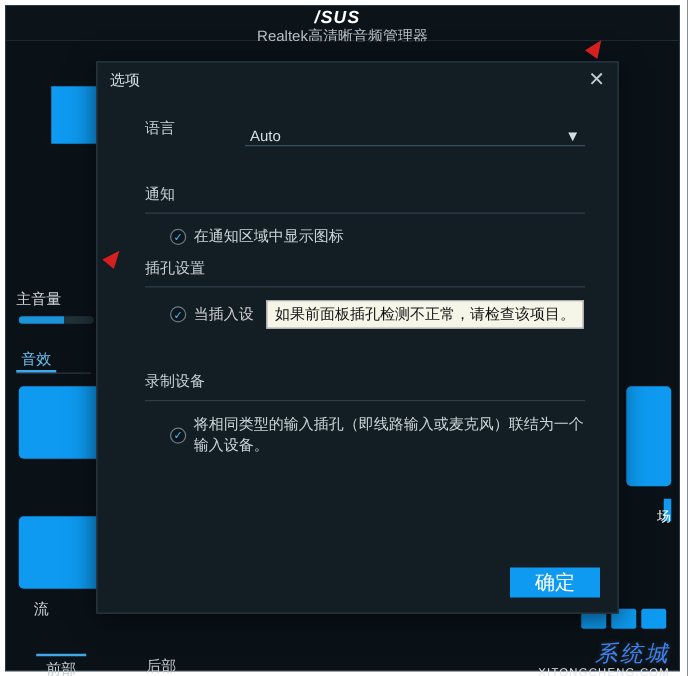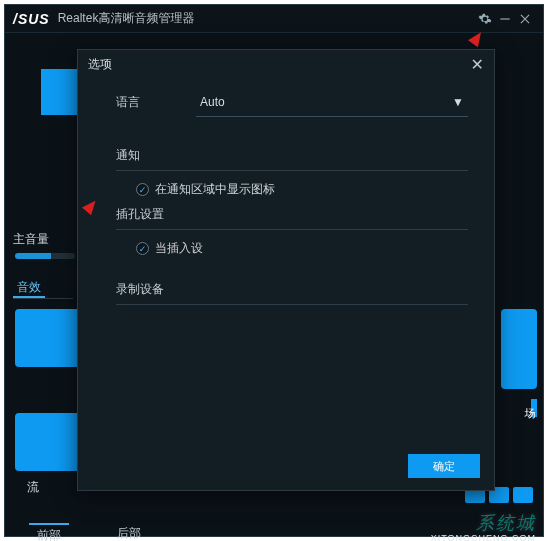--- a/index.html
+++ b/index.html
@@ -19,20 +19,21 @@
     background: #0c1419;
     border: 1px solid #2a3a44;
   }
   .titlebar {
     display: flex;
     align-items: center;
     height: 28px;
     padding: 0 8px;
     background: #0c1419;
     border-bottom: 1px solid #1a2a34;
+    flex-direction: column;
   }
   .logo {
     font-weight: bold;
     font-size: 14px;
     color: #fff;
     letter-spacing: 1px;
     font-style: italic;
     margin-right: 8px;
   }
   .app-title { color: #b8c0c4; font-size: 12px; }
@@ -152,21 +153,21 @@
   }
   .dlg-close { margin-left: auto; cursor: pointer; color:#c0c8cc; font-size:16px; }
   .dlg-body {
     padding: 8px 26px 0 38px;
   }
   .section-label {
     color: #c8d0d4; font-size: 12px;
     margin-top: 8px; margin-bottom: 6px;
   }
   .dropdown {
-    display: flex; align-items: flex-start;
+    display: flex; align-items: flex-end;
     width: 272px; height: 22px;
     margin-left: 80px;
     border-bottom: 1px solid #3a5060;
     color: #d4dce0;
     padding: 0 4px;
     position: relative;
     top: -22px;
   }
   .dropdown .caret { margin-left: auto; }
   .section-underline {
@@ -207,39 +208,39 @@
   }
   .dlg-footer {
     position: absolute;
     right: 14px; bottom: 12px;
   }
   .ok-btn {
     background: #0d9af0;
     color: #fff;
     border: none;
     width: 72px; height: 24px;
-    font-size: 11px;
+    font-size: 16px;
     cursor: pointer;
   }
   .arrow {
     position: absolute;
     width: 0; height: 0;
     border-left: 6px solid transparent;
     border-right: 6px solid transparent;
   }
   .arrow-red-up {
     border-bottom: 14px solid #d62020;
     transform: rotate(35deg);
   }
   .arrow1 { left: 466px; top: 26px; }
   .arrow2 { left: 80px; top: 194px; transform: rotate(40deg); }
   .watermark {
     position: absolute;
     right: 14px; bottom: 6px;
-    color: #0f766e;
+    color: #3b82f6;
     font-size: 18px;
     font-family: "SimSun", serif;
     font-style: italic;
     letter-spacing: 2px;
     text-shadow: 0 0 4px #333;
   }
   .watermark-url {
     position: absolute;
     right: 14px; bottom: -2px;
     color: #e0e6e9;
@@ -321,24 +322,29 @@
       <div class="check-row">
         <span class="cbox checked"></span>
         <span>在通知区域中显示图标</span>
       </div>
 
       <div class="section-label">插孔设置</div>
       <div class="section-underline"></div>
       <div class="tooltip-row">
         <span class="cbox checked"></span>
         <span>当插入设</span>
-      </div>
-
-      <div class="section-label" style="margin-top:24px">录制设备</div>
+        <span class="tooltip">如果前面板插孔检测不正常，请检查该项目。</span>
+      </div>
+
+      <div class="section-label" style="margin-top:34px">录制设备</div>
       <div class="section-underline"></div>
+      <div class="check-row">
+        <span class="cbox checked"></span>
+        <span>将相同类型的输入插孔（即线路输入或麦克风）联结为一个输入设备。</span>
+      </div>
 
     </div>
     <div class="dlg-footer">
       <button class="ok-btn">确定</button>
     </div>
   </div>
 
   <div class="arrow arrow-red-up arrow1"></div>
   <div class="arrow arrow-red-up arrow2"></div>
 

